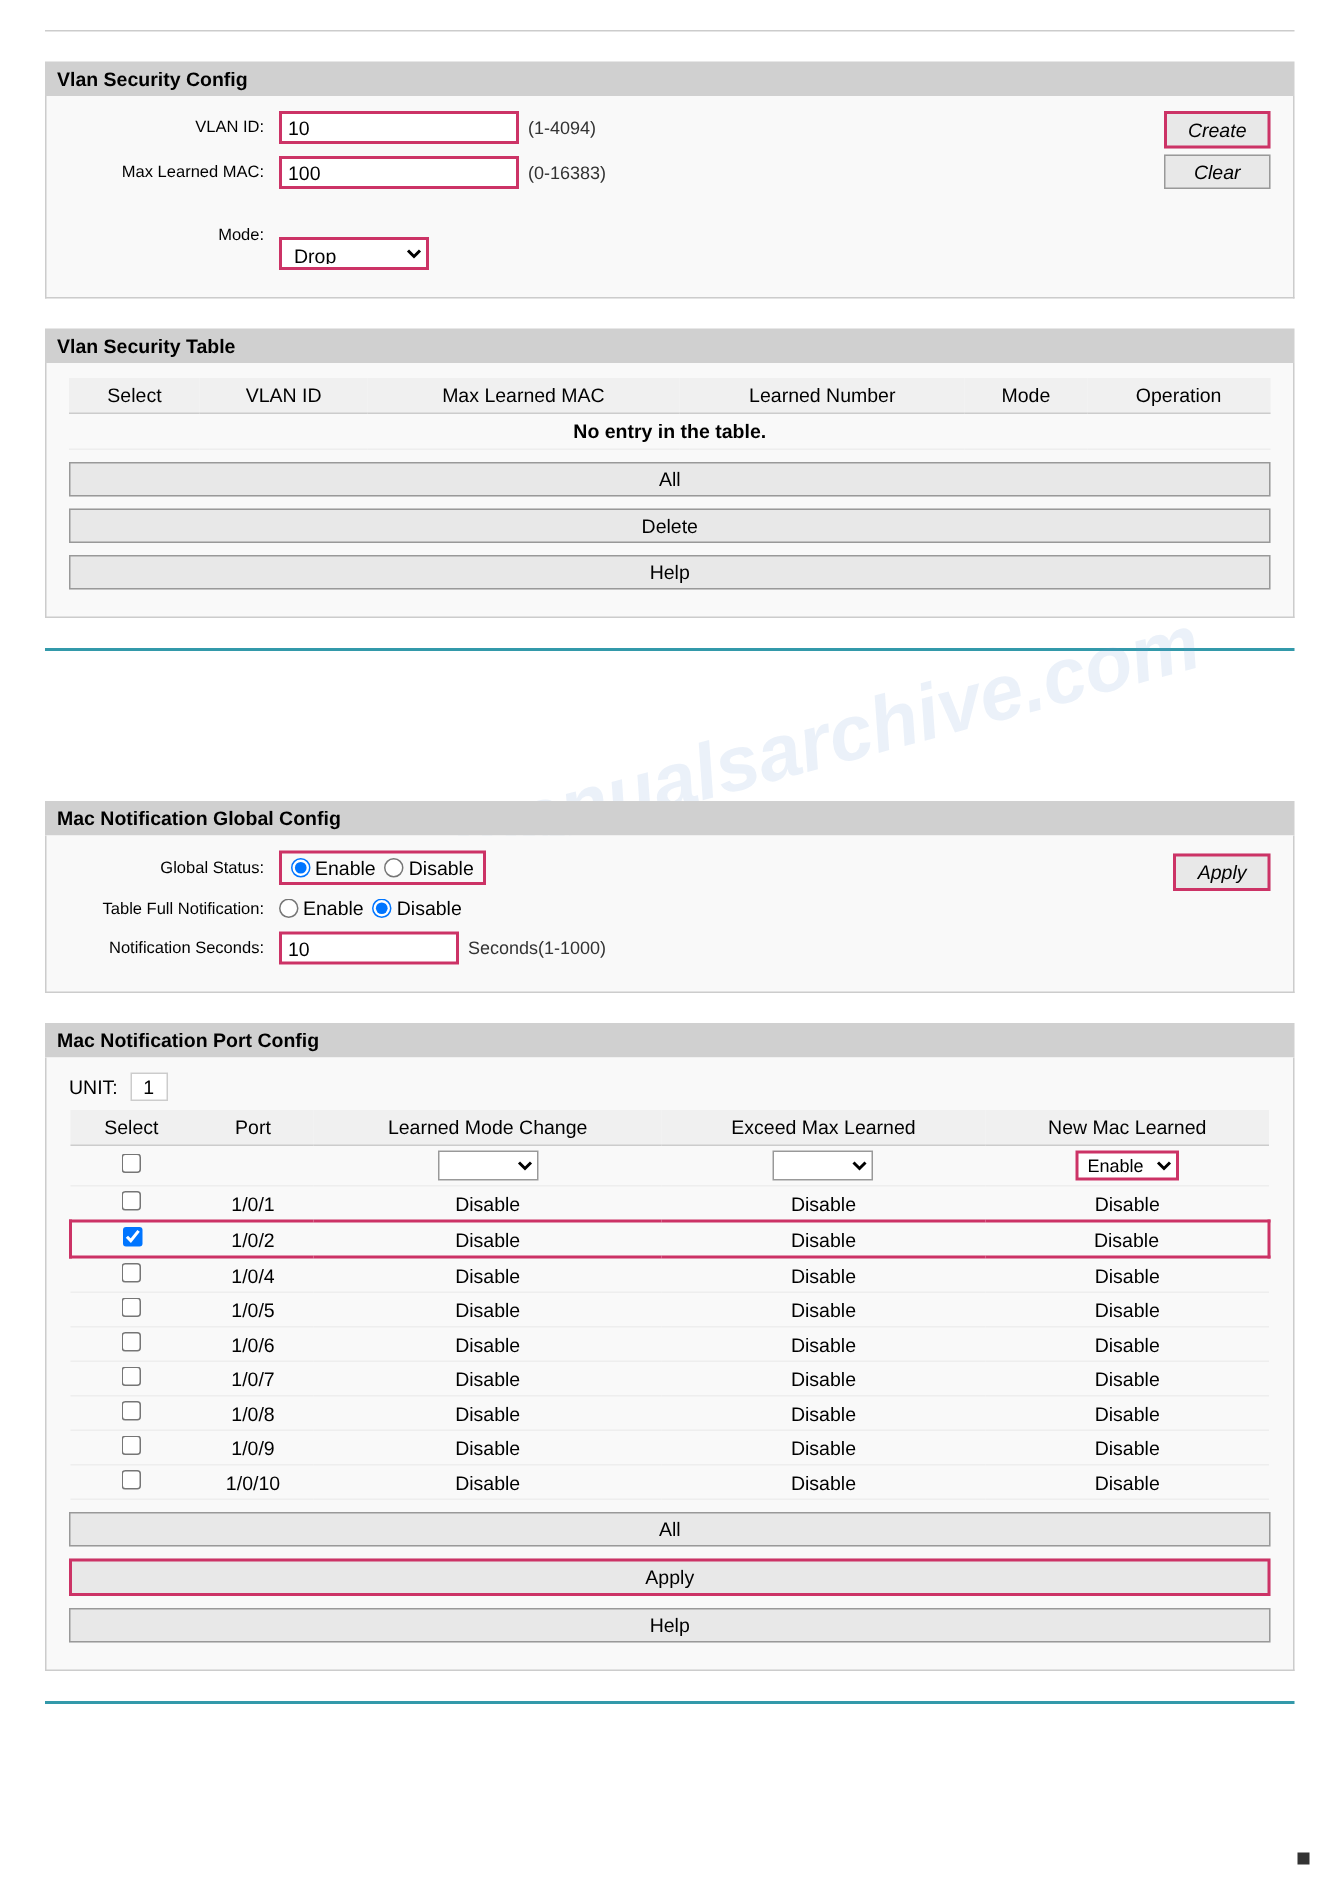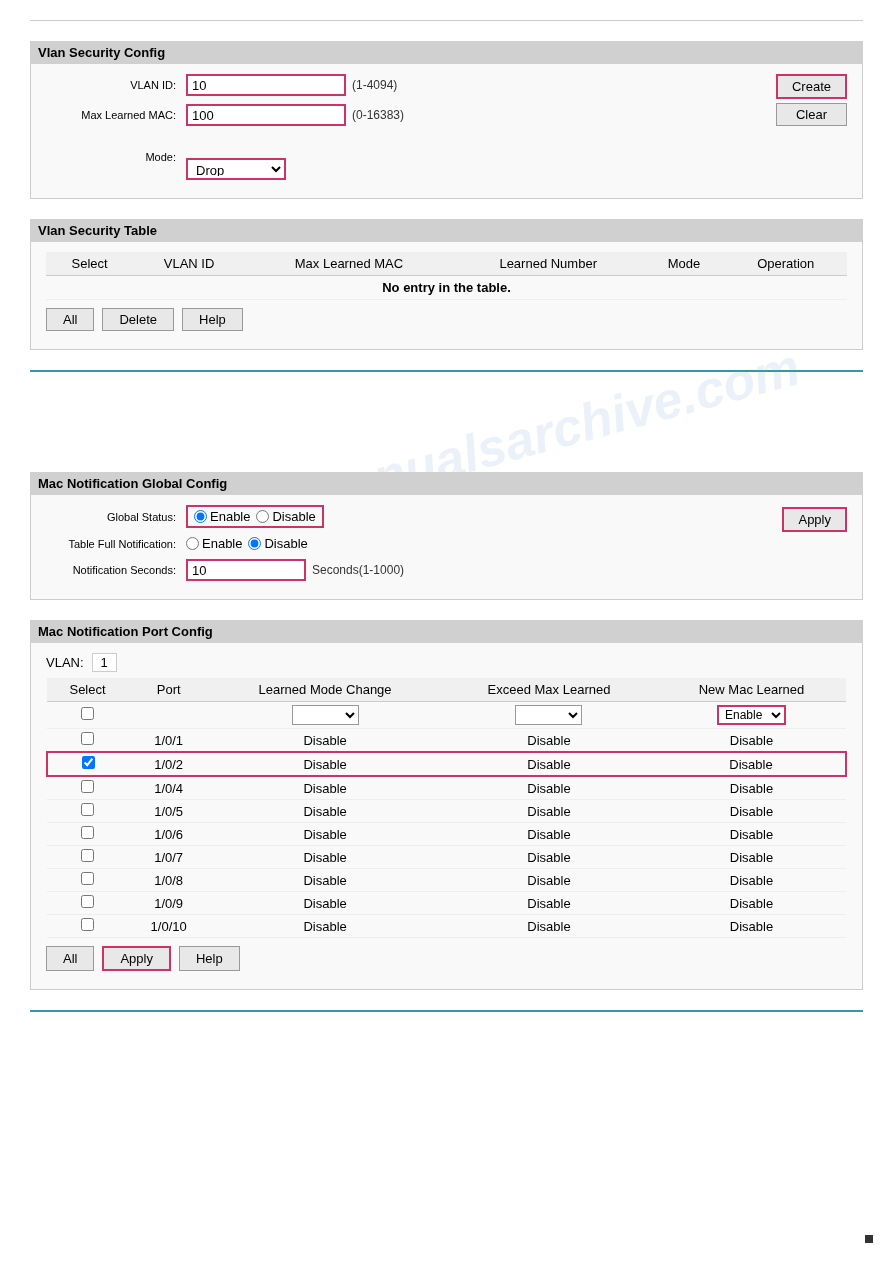--- a/index.html
+++ b/index.html
@@ -84,20 +84,21 @@
 
     
     .btn {
       border: 1px solid #999;
       background: #e8e8e8;
       padding: 3px 14px;
       font-size: 13px;
       cursor: pointer;
       margin-bottom: 4px;
       display: block;
+      font-style: italic;
     }
 
     .btn-highlighted {
       border: 2px solid #cc3366;
     }
 
     .buttons-col {
       display: flex;
       flex-direction: column;
       margin-left: 20px;
@@ -129,20 +130,21 @@
       padding: 10px;
       font-weight: bold;
       font-size: 13px;
     }
 
     .table-buttons {
       display: flex;
       justify-content: flex-start;
       gap: 8px;
       padding: 8px 0;
+      flex-direction: column;
     }
 
     .table-btn {
       border: 1px solid #999;
       background: #e8e8e8;
       padding: 3px 16px;
       font-size: 13px;
       cursor: pointer;
     }
 
@@ -389,21 +391,21 @@
           <button class="btn apply-btn-highlighted">Apply</button>
         </div>
       </div>
     </div>
   </div>
 
   <div class="section">
     <div class="section-header">Mac Notification Port Config</div>
     <div class="mac-notif-body">
       <div class="unit-row">
-        <span>VLAN:</span>
+        <span>UNIT:</span>
         <span class="unit-value">1</span>
       </div>
       <table class="port-table">
         <thead>
           <tr>
             <th>Select</th>
             <th>Port</th>
             <th>Learned Mode Change</th>
             <th>Exceed Max Learned</th>
             <th>New Mac Learned</th>

